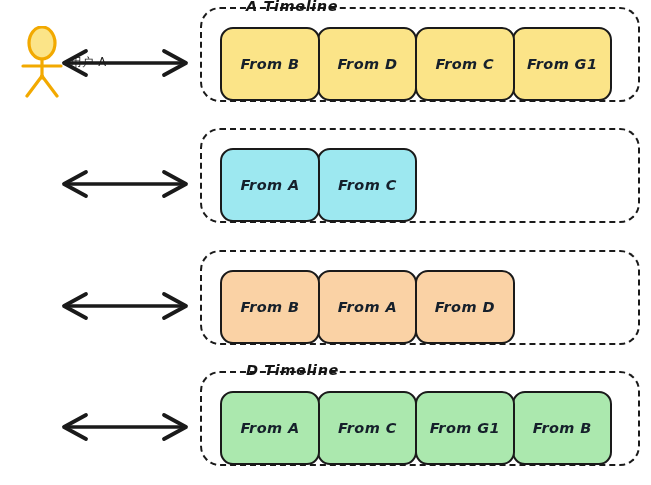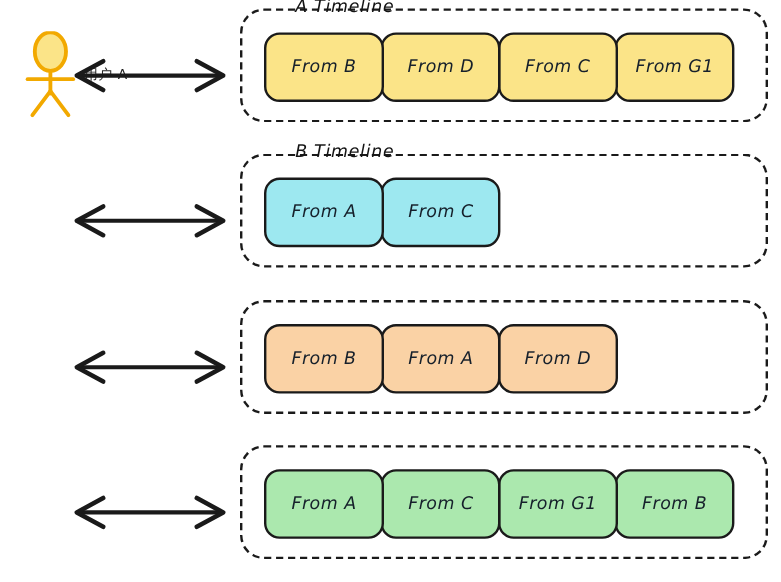--- a/index.html
+++ b/index.html
@@ -73,20 +73,21 @@
   
   .timeline-box {
     position: absolute;
     left: 200px;
     top: 7px;
     width: 440px;
     height: 95px;
     border: 2.4px dashed #1a1a1a;
     border-radius: 20px;
     box-sizing: border-box;
+    font-weight: bold;
   }
 
   .timeline-title {
     position: absolute;
     left: 44px;
     top: -11px;
     font-size: 14.5px;
     color: #141414;
     letter-spacing: 0.6px;
     white-space: nowrap;
@@ -100,21 +101,21 @@
   .cards {
     position: absolute;
     left: 18px;
     top: 18px;
     display: flex;
     align-items: stretch;
     z-index: 2;
   }
   .card {
     width: 100px;
-    height: 58px;
+    height: 74px;
     border: 2.6px solid #1a1a1a;
     border-radius: 13px;
     box-sizing: border-box;
     display: flex;
     align-items: center;
     justify-content: center;
     font-size: 14.5px;
     color: #16202b;
     letter-spacing: 0.4px;
     font-family: "DejaVu Sans", sans-serif;
@@ -161,21 +162,20 @@
         </div>
       </div>
     </div>
     <div class="row row-1">
       <div class="arrow"><svg viewBox="0 0 142 34" xmlns="http://www.w3.org/2000/svg">
           <line x1="12" y1="17" x2="130" y2="17" stroke="#1a1a1a" stroke-width="3.4" stroke-linecap="round"></line>
           <polyline points="32,5 10,17 32,29" fill="none" stroke="#1a1a1a" stroke-width="3.8" stroke-linecap="round" stroke-linejoin="round"></polyline>
           <polyline points="110,5 132,17 110,29" fill="none" stroke="#1a1a1a" stroke-width="3.8" stroke-linecap="round" stroke-linejoin="round"></polyline>
         </svg></div>
       <div class="timeline-box">
-        <div class="timeline-title">B Timeline</div>
         <div class="cards">
           <div class="card card-cyan" style="z-index: 10;">From A</div>
           <div class="card card-cyan" style="z-index: 9;">From C</div>
         </div>
       </div>
     </div>
     <div class="row row-2">
       <div class="arrow"><svg viewBox="0 0 142 34" xmlns="http://www.w3.org/2000/svg">
           <line x1="12" y1="17" x2="130" y2="17" stroke="#1a1a1a" stroke-width="3.4" stroke-linecap="round"></line>
           <polyline points="32,5 10,17 32,29" fill="none" stroke="#1a1a1a" stroke-width="3.8" stroke-linecap="round" stroke-linejoin="round"></polyline>
@@ -189,20 +189,21 @@
         </div>
       </div>
     </div>
     <div class="row row-3">
       <div class="arrow"><svg viewBox="0 0 142 34" xmlns="http://www.w3.org/2000/svg">
           <line x1="12" y1="17" x2="130" y2="17" stroke="#1a1a1a" stroke-width="3.4" stroke-linecap="round"></line>
           <polyline points="32,5 10,17 32,29" fill="none" stroke="#1a1a1a" stroke-width="3.8" stroke-linecap="round" stroke-linejoin="round"></polyline>
           <polyline points="110,5 132,17 110,29" fill="none" stroke="#1a1a1a" stroke-width="3.8" stroke-linecap="round" stroke-linejoin="round"></polyline>
         </svg></div>
       <div class="timeline-box">
+        <div class="timeline-title">D Timeline</div>
         <div class="cards">
           <div class="card card-green" style="z-index: 10;">From A</div>
           <div class="card card-green" style="z-index: 9;">From C</div>
           <div class="card card-green" style="z-index: 8;">From G1</div>
           <div class="card card-green" style="z-index: 7;">From B</div>
         </div>
       </div>
     </div>
   </div>
 

